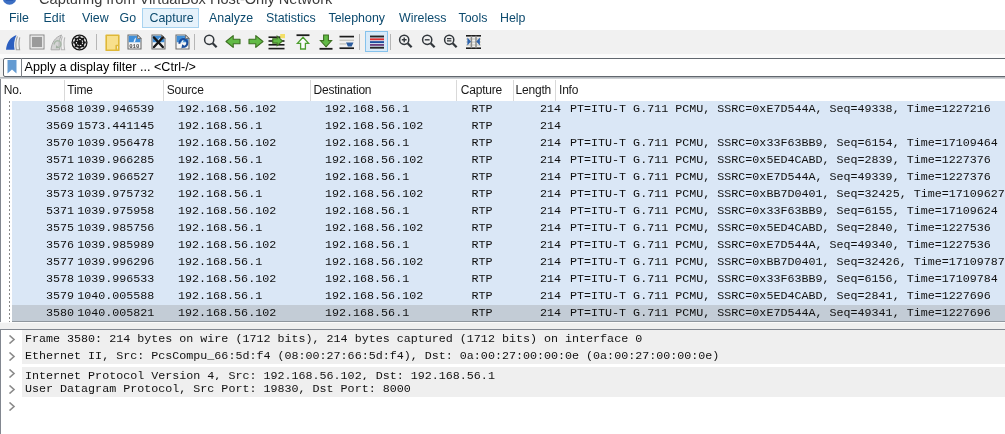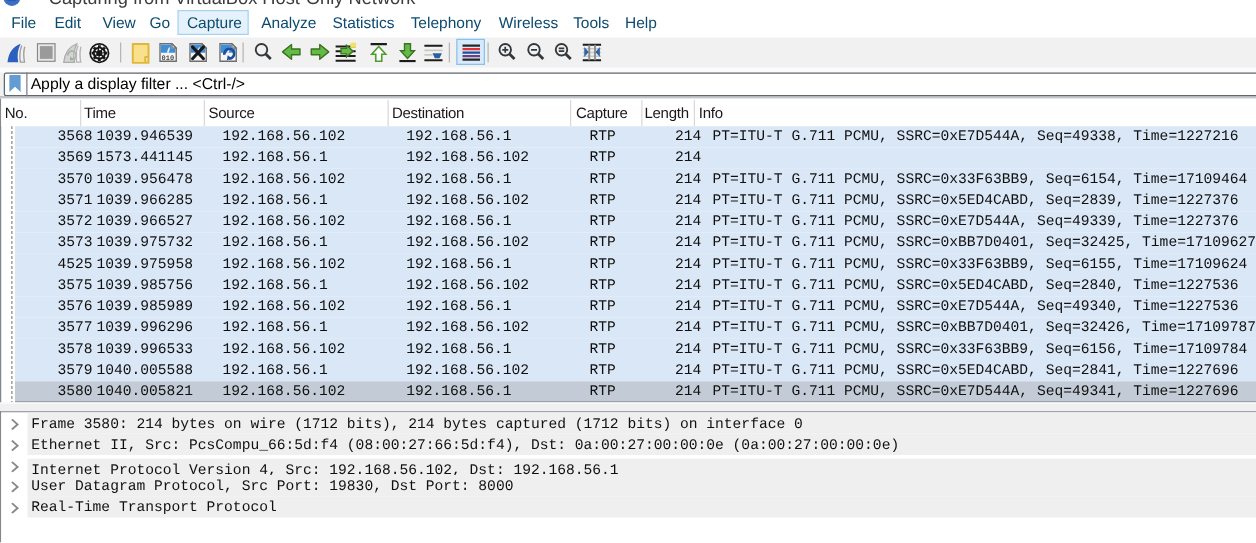--- a/index.html
+++ b/index.html
@@ -299,21 +299,21 @@
       <div class="row" style="top:85px;">
     <span class="cell mono c-no">3573</span>
     <span class="cell mono c-time">1039.975732</span>
     <span class="cell mono c-src">192.168.56.1</span>
     <span class="cell mono c-dst">192.168.56.102</span>
     <span class="cell mono c-proto">RTP</span>
     <span class="cell mono c-len">214</span>
     <span class="cell mono c-info">PT=ITU-T G.711 PCMU, SSRC=0xBB7D0401, Seq=32425, Time=17109627</span>
   </div>
       <div class="row" style="top:102px;">
-    <span class="cell mono c-no">4525</span>
+    <span class="cell mono c-no">5371</span>
     <span class="cell mono c-time">1039.975958</span>
     <span class="cell mono c-src">192.168.56.102</span>
     <span class="cell mono c-dst">192.168.56.1</span>
     <span class="cell mono c-proto">RTP</span>
     <span class="cell mono c-len">214</span>
     <span class="cell mono c-info">PT=ITU-T G.711 PCMU, SSRC=0x33F63BB9, Seq=6155, Time=17109624</span>
   </div>
       <div class="row" style="top:119px;">
     <span class="cell mono c-no">3575</span>
     <span class="cell mono c-time">1039.985756</span>
@@ -391,21 +391,18 @@
       </div>
   <svg class="chev" style="top:38.30px;" width="8" height="9" viewBox="0 0 8 9">
     <path d="M1.5 0.5 L6 4.5 L1.5 8.5" fill="none" stroke="#8a8a8a" stroke-width="1.6"></path>
   </svg>
       <div class="drow" style="top:49.95px;">
         <span class="dtext mono">User Datagram Protocol, Src Port: 19830, Dst Port: 8000</span>
       </div>
   <svg class="chev" style="top:54.95px;" width="8" height="9" viewBox="0 0 8 9">
     <path d="M1.5 0.5 L6 4.5 L1.5 8.5" fill="none" stroke="#8a8a8a" stroke-width="1.6"></path>
   </svg>
-      <div class="drow" style="top:66.60px;">
-        <span class="dtext mono">Real-Time Transport Protocol</span>
-      </div>
   <svg class="chev" style="top:71.60px;" width="8" height="9" viewBox="0 0 8 9">
     <path d="M1.5 0.5 L6 4.5 L1.5 8.5" fill="none" stroke="#8a8a8a" stroke-width="1.6"></path>
   </svg>
     </div>
 
 </div>
 
 </body></html>

